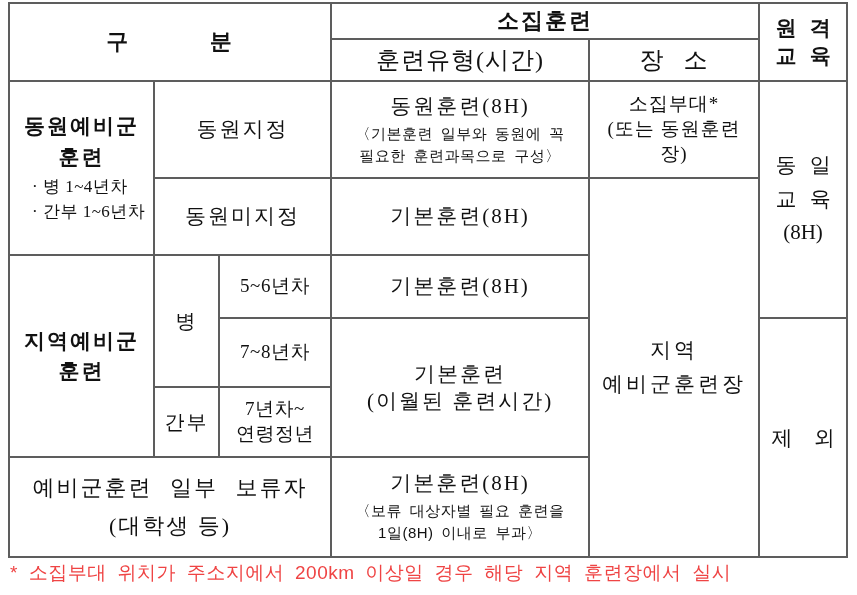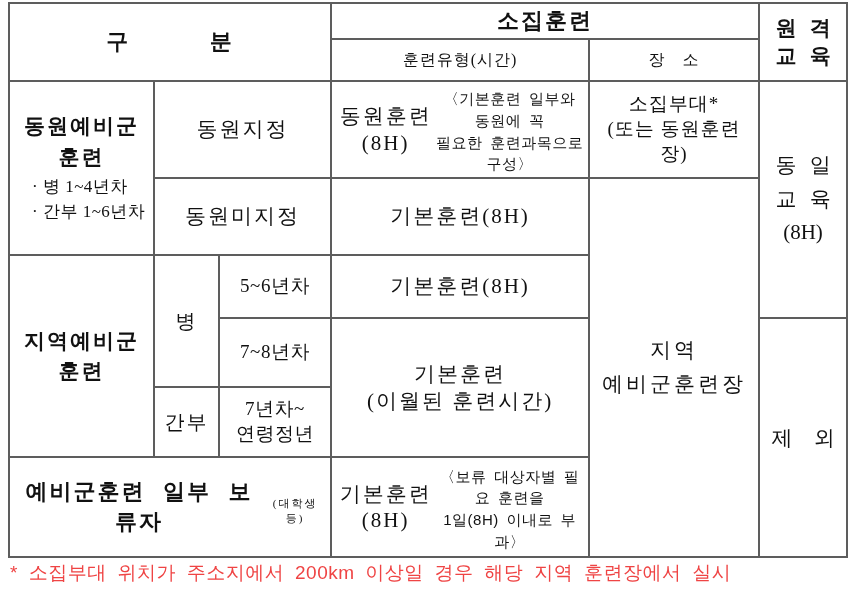--- a/index.html
+++ b/index.html
@@ -25,42 +25,42 @@
     padding: 2px 4px;
     overflow: hidden;
   }
 
   .ml { white-space: pre-line; }
 
   
   .head { font-size: 22px; font-weight: bold; letter-spacing: 2px; }
   .gubun { word-spacing: 72px; }
   .remote-head { font-size: 21px; font-weight: bold; word-spacing: 8px; line-height: 1.35; }
-  .subhead { font-size: 16px; letter-spacing: 1px; margin-top: 34px; }
+  .subhead { font-size: 24px; letter-spacing: 1px; margin-top: 34px; }
   .place-head { word-spacing: 12px; }
 
   
   .main { font-size: 21px; letter-spacing: 2px; line-height: 1.25; }
   .main-sm { font-size: 19px; letter-spacing: 1px; line-height: 1.3; }
   .sec-title { font-size: 21px; font-weight: bold; letter-spacing: 2px; line-height: 1.45; }
   .sec-items { font-size: 17px; text-align: left; padding: 2px 2px 0 6px; line-height: 1.5; letter-spacing: 0.5px; margin-left: 12px; }
   .year { font-size: 19px; letter-spacing: 0.5px; line-height: 1.3; }
   .rank { font-size: 20px; letter-spacing: 2px; }
   .note {
     font-family: "Liberation Sans", "DejaVu Sans", sans-serif;
     font-size: 15px; letter-spacing: 0.5px; word-spacing: 3px;
     line-height: 1.45; margin-top: 4px;
   }
   .remote-same { font-size: 21px; word-spacing: 8px; line-height: 1.6; }
   .remote-excl { font-size: 21px; word-spacing: 16px; }
-  .deferred-title { font-size: 22px; font-weight: bold; letter-spacing: 2px; word-spacing: 10px; }
-  .deferred-sub { font-size: 11px; letter-spacing: 2px; margin-top: 8px; }
+  .deferred-title { font-size: 22px; font-weight: normal; letter-spacing: 2px; word-spacing: 10px; }
+  .deferred-sub { font-size: 22px; letter-spacing: 2px; margin-top: 8px; }
   .place-big { font-size: 21px; letter-spacing: 3px; line-height: 1.6; }
 
-  .stack { display: flex; flex-direction: row; justify-content: center; align-items: center; }
+  .stack { display: flex; flex-direction: column; justify-content: center; align-items: center; }
 
   .footnote {
     position: absolute; left: 10px; top: 560px; width: 840px;
     font-family: "Liberation Sans", "DejaVu Sans", sans-serif;
     font-size: 19px; color: #ef4444;
     letter-spacing: 0.5px; word-spacing: 5px;
     text-align: left;
   }
 </style>
 </head>

